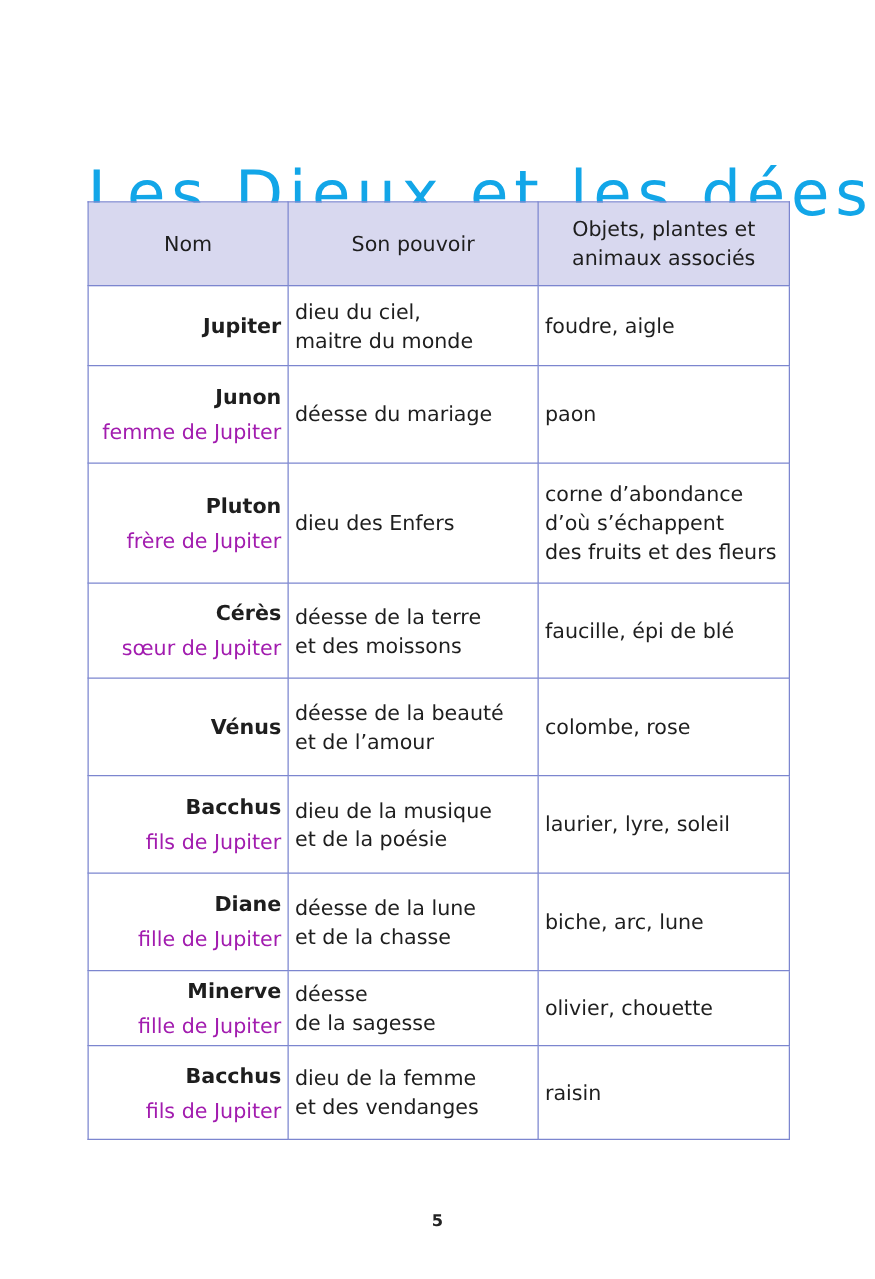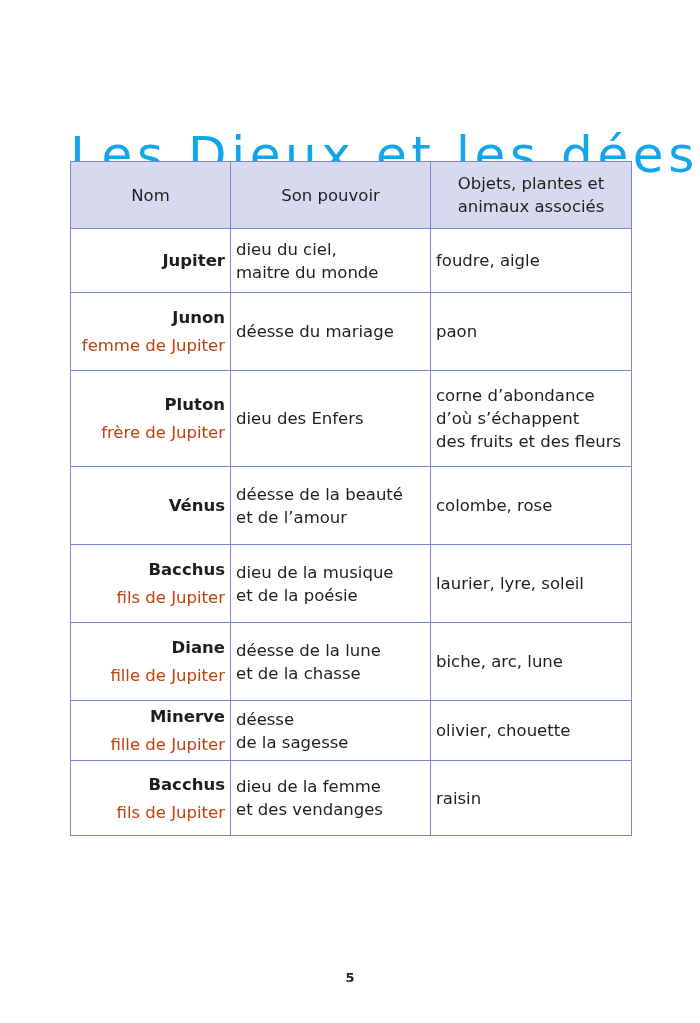--- a/index.html
+++ b/index.html
@@ -14,21 +14,21 @@
     border-collapse: collapse; table-layout: fixed;
   }
   table.gods td, table.gods th {
     border: 1.5px solid #7c86cf; padding: 0 5px; vertical-align: middle;
     font-size: 16.5px; line-height: 23px; font-weight: normal;
   }
   table.gods th { background: #d8d8ef; text-align: center; height: 66px; }
   col.c1 { width: 160px; } col.c2 { width: 200px; } col.c3 { width: 201px; }
   td.name { text-align: right; }
   .god-name { display: block; font-weight: 600; color: #1e1e1e; }
-  .god-rel { display: block; color: #c2410c; margin-top: 5px; }
+  .god-rel { display: block; color: #a21caf; margin-top: 5px; }
   td.text { text-align: left; white-space: pre-line; }
   .page-num { position: absolute; left: 0; width: 700px; top: 970px; text-align: center; font-size: 13px; font-weight: bold; color: #222; }
 </style>
 </head>
 <body>
 
 <h1 class="title">Les Dieux et les déesses</h1>
 
 <table class="gods">
   <colgroup>
@@ -63,20 +63,29 @@
       </tr>
       <tr style="height: 96px;">
         <td class="name">
           <span class="god-name">Pluton</span>
           <span class="god-rel">frère de Jupiter</span>
         </td>
         <td class="text">dieu des Enfers</td>
         <td class="text">corne d’abondance
 d’où s’échappent
 des fruits et des fleurs</td>
+      </tr>
+      <tr style="height: 76px;">
+        <td class="name">
+          <span class="god-name">Cérès</span>
+          <span class="god-rel">sœur de Jupiter</span>
+        </td>
+        <td class="text">déesse de la terre
+et des moissons</td>
+        <td class="text">faucille, épi de blé</td>
       </tr>
       <tr style="height: 78px;">
         <td class="name">
           <span class="god-name">Vénus</span>
         </td>
         <td class="text">déesse de la beauté
 et de l’amour</td>
         <td class="text">colombe, rose</td>
       </tr>
       <tr style="height: 78px;">

